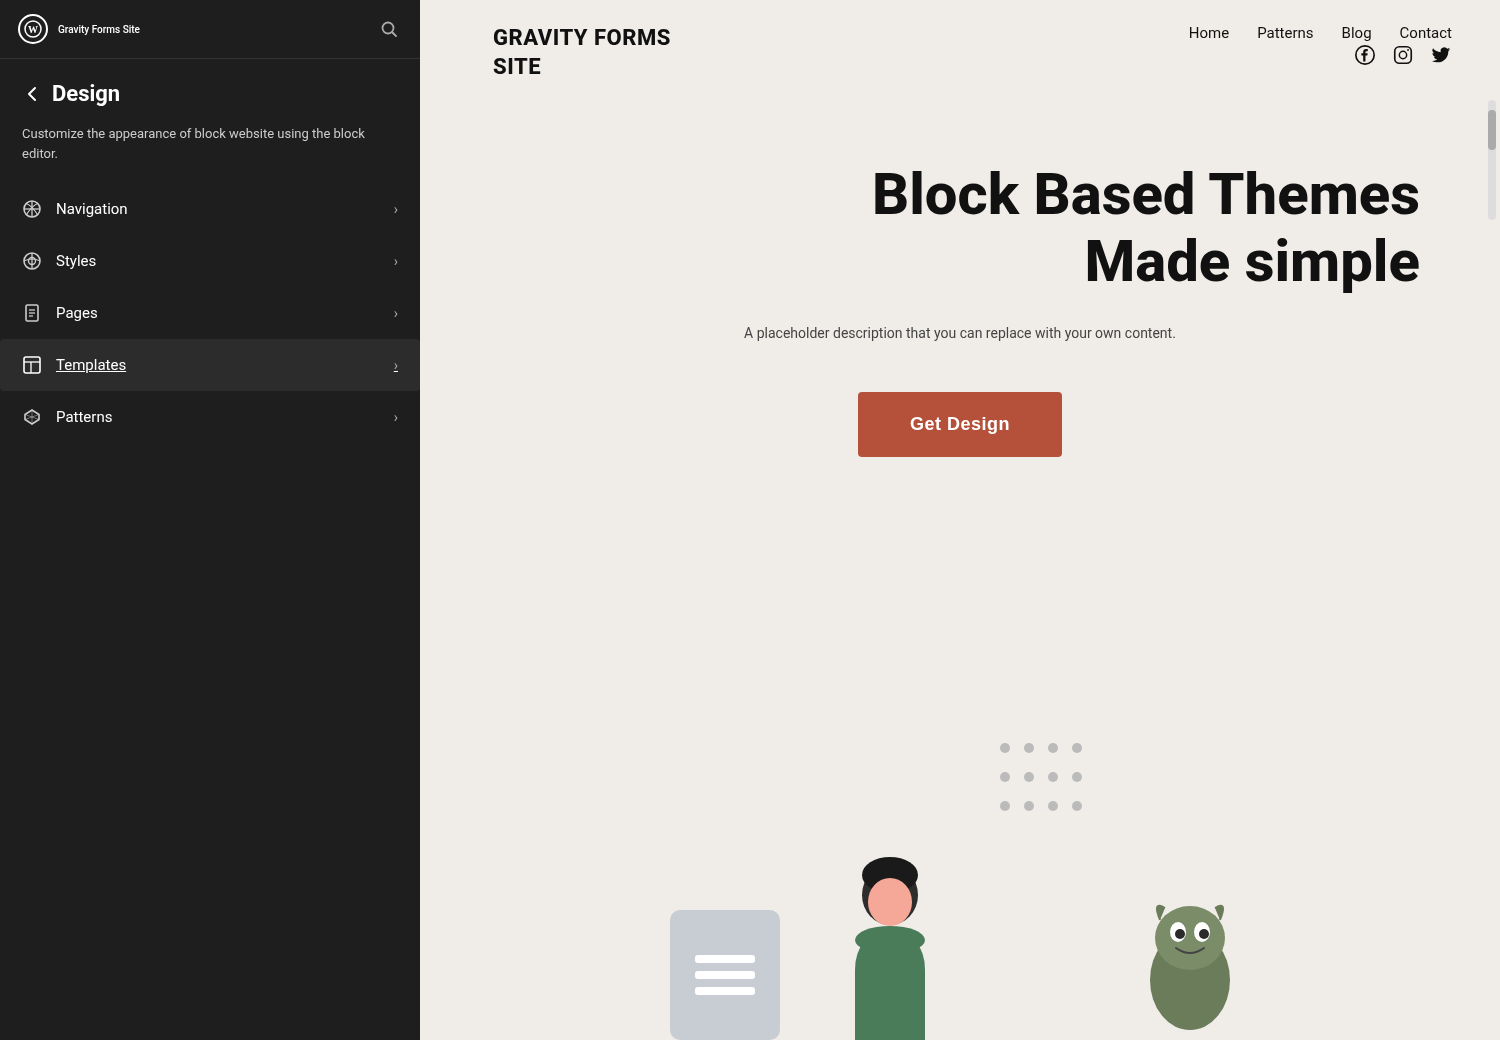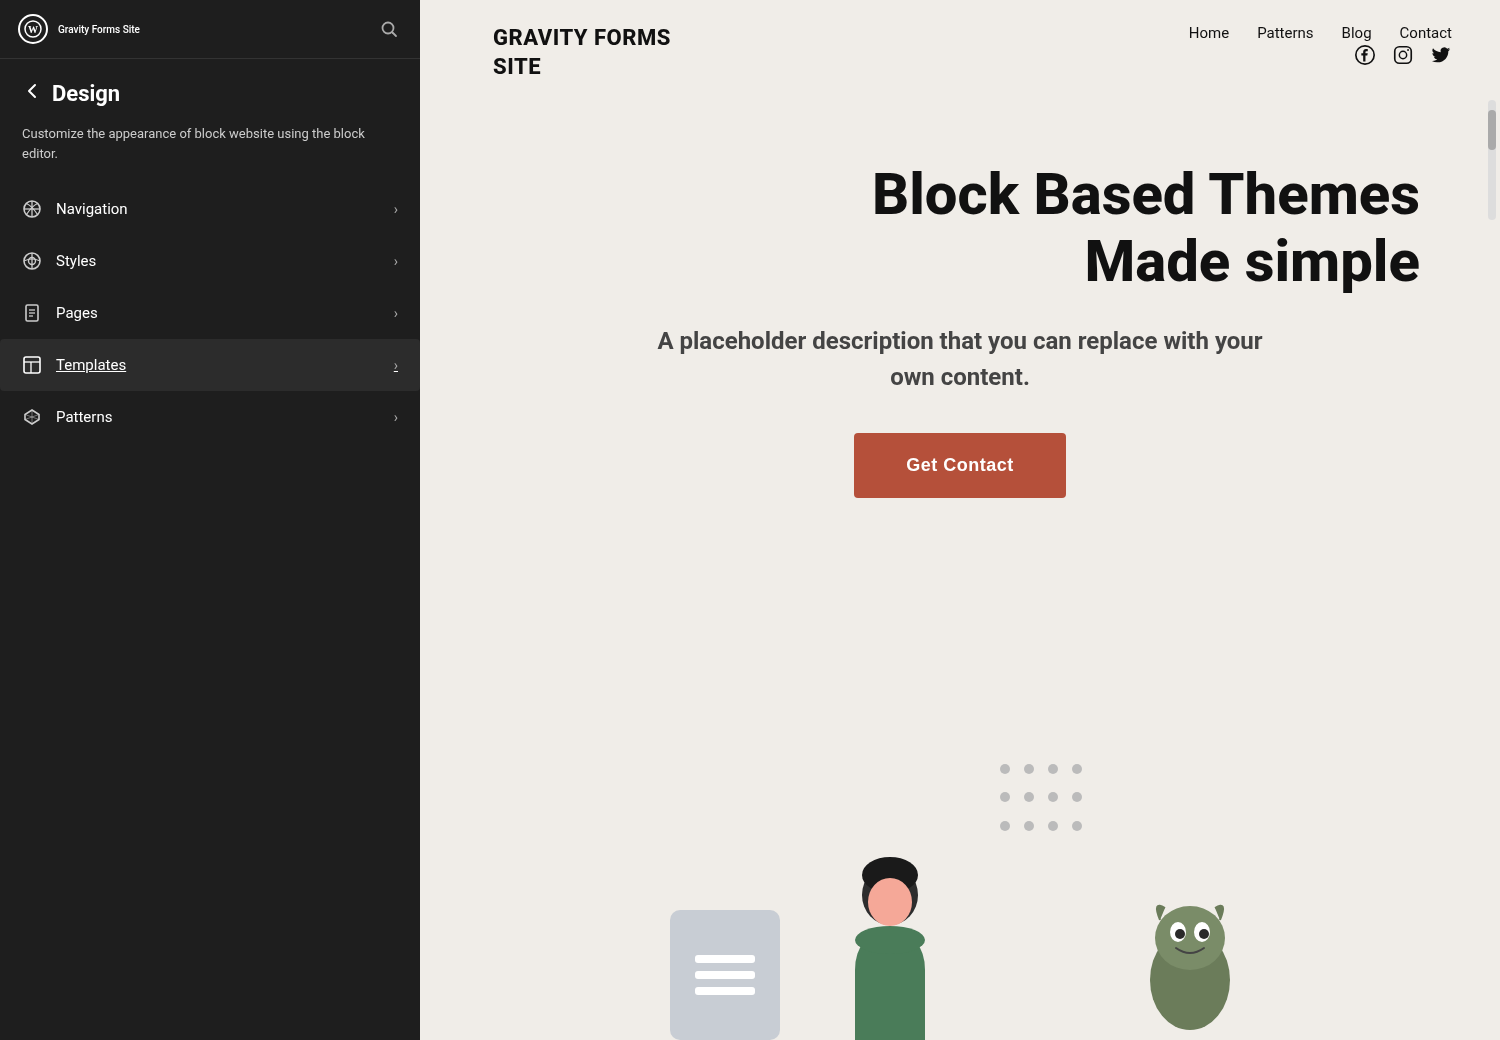--- a/index.html
+++ b/index.html
@@ -57,21 +57,21 @@
       color: #aaa;
       cursor: pointer;
       font-size: 18px;
       padding: 4px;
       display: flex;
       align-items: center;
     }
 
     .sidebar-header {
       display: flex;
-      align-items: flex-start;
+      align-items: center;
       gap: 10px;
       padding: 22px 22px 10px 22px;
     }
 
     .back-btn {
       background: none;
       border: none;
       color: #fff;
       cursor: pointer;
       font-size: 20px;
@@ -206,26 +206,26 @@
     .hero-title {
       font-size: 58px;
       font-weight: 800;
       color: #111;
       line-height: 1.15;
       margin-bottom: 28px;
       text-align: right;
     }
 
     .hero-description {
-      font-size: 24px;
-      font-weight: 700;
+      font-size: 14px;
+      font-weight: 400;
       color: #444;
       line-height: 1.5;
       max-width: 640px;
-      margin: 0 auto 38px auto;
+      margin: 0 auto 48px auto;
     }
 
     .hero-cta {
       display: inline-block;
       background: #b5503a;
       color: #fff;
       font-size: 18px;
       font-weight: 700;
       padding: 22px 52px;
       border-radius: 4px;
@@ -465,21 +465,21 @@
           </span>
         </div>
       </div>
     </header>
 
     <section class="site-hero">
       <h1 class="hero-title">
         Block Based Themes<br>Made simple
       </h1>
       <p class="hero-description">A placeholder description that you can replace with your own content.</p>
-      <button class="hero-cta">Get Contact</button>
+      <button class="hero-cta">Get Design</button>
     </section>
 
     <div class="illustration-row">
 
       <div class="illus-doc-card">
         <div class="doc-line"></div>
         <div class="doc-line"></div>
         <div class="doc-line"></div>
       </div>
 

